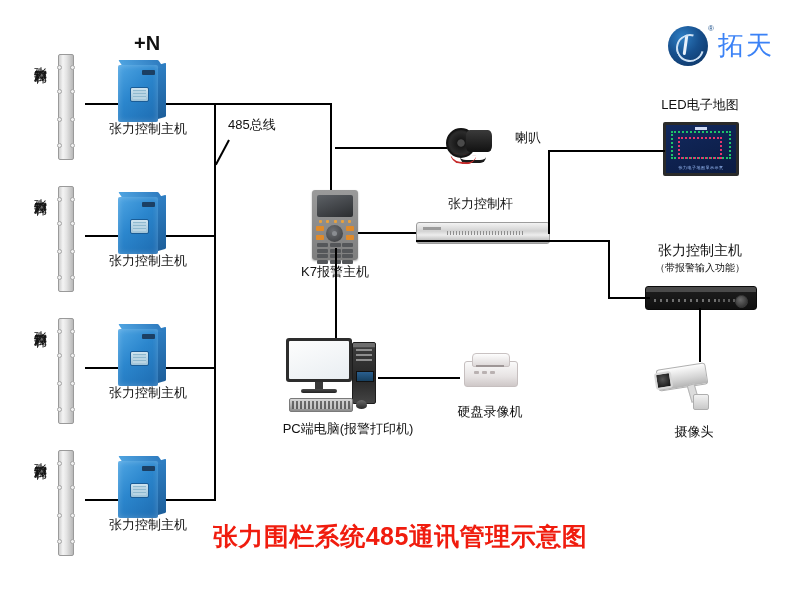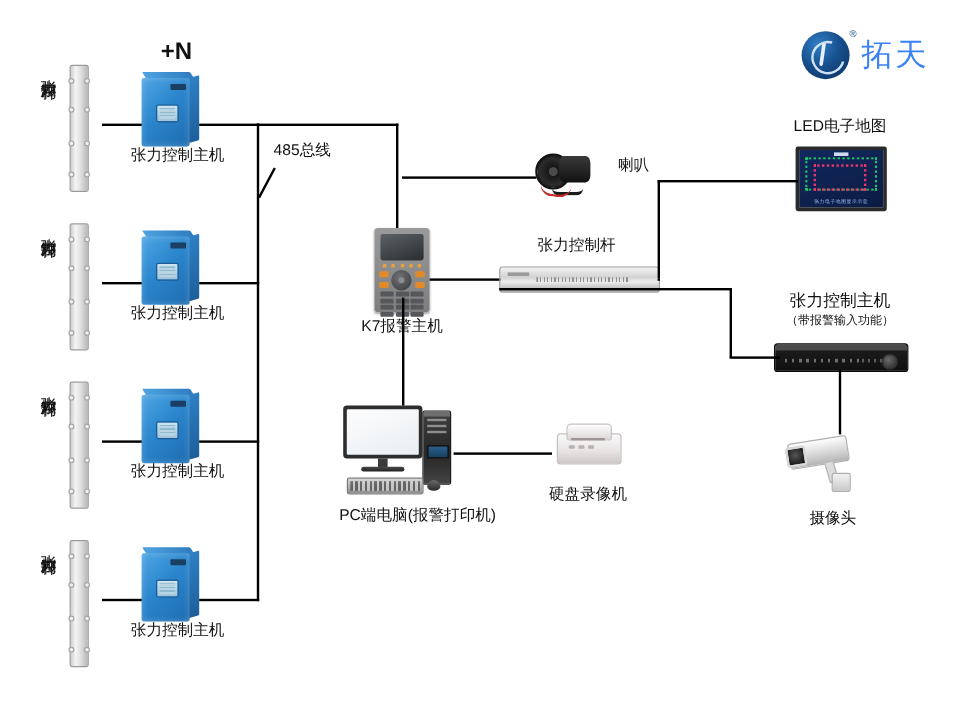--- a/index.html
+++ b/index.html
@@ -375,14 +375,15 @@
   <div class="prn" style="left:464px;top:353px;">
     <div class="base"></div>
     <div class="lid"></div>
     <div class="slot"></div>
     <div class="btn" style="left:10px;"></div>
     <div class="btn" style="left:18px;"></div>
     <div class="btn" style="left:26px;"></div>
   </div>
   <div class="lbl c" style="left:490px;top:405px;">硬盘录像机</div>
 
+  <div id="title">张力围栏系统485通讯管理示意图</div>
 
 </div>
 
 </body></html>

